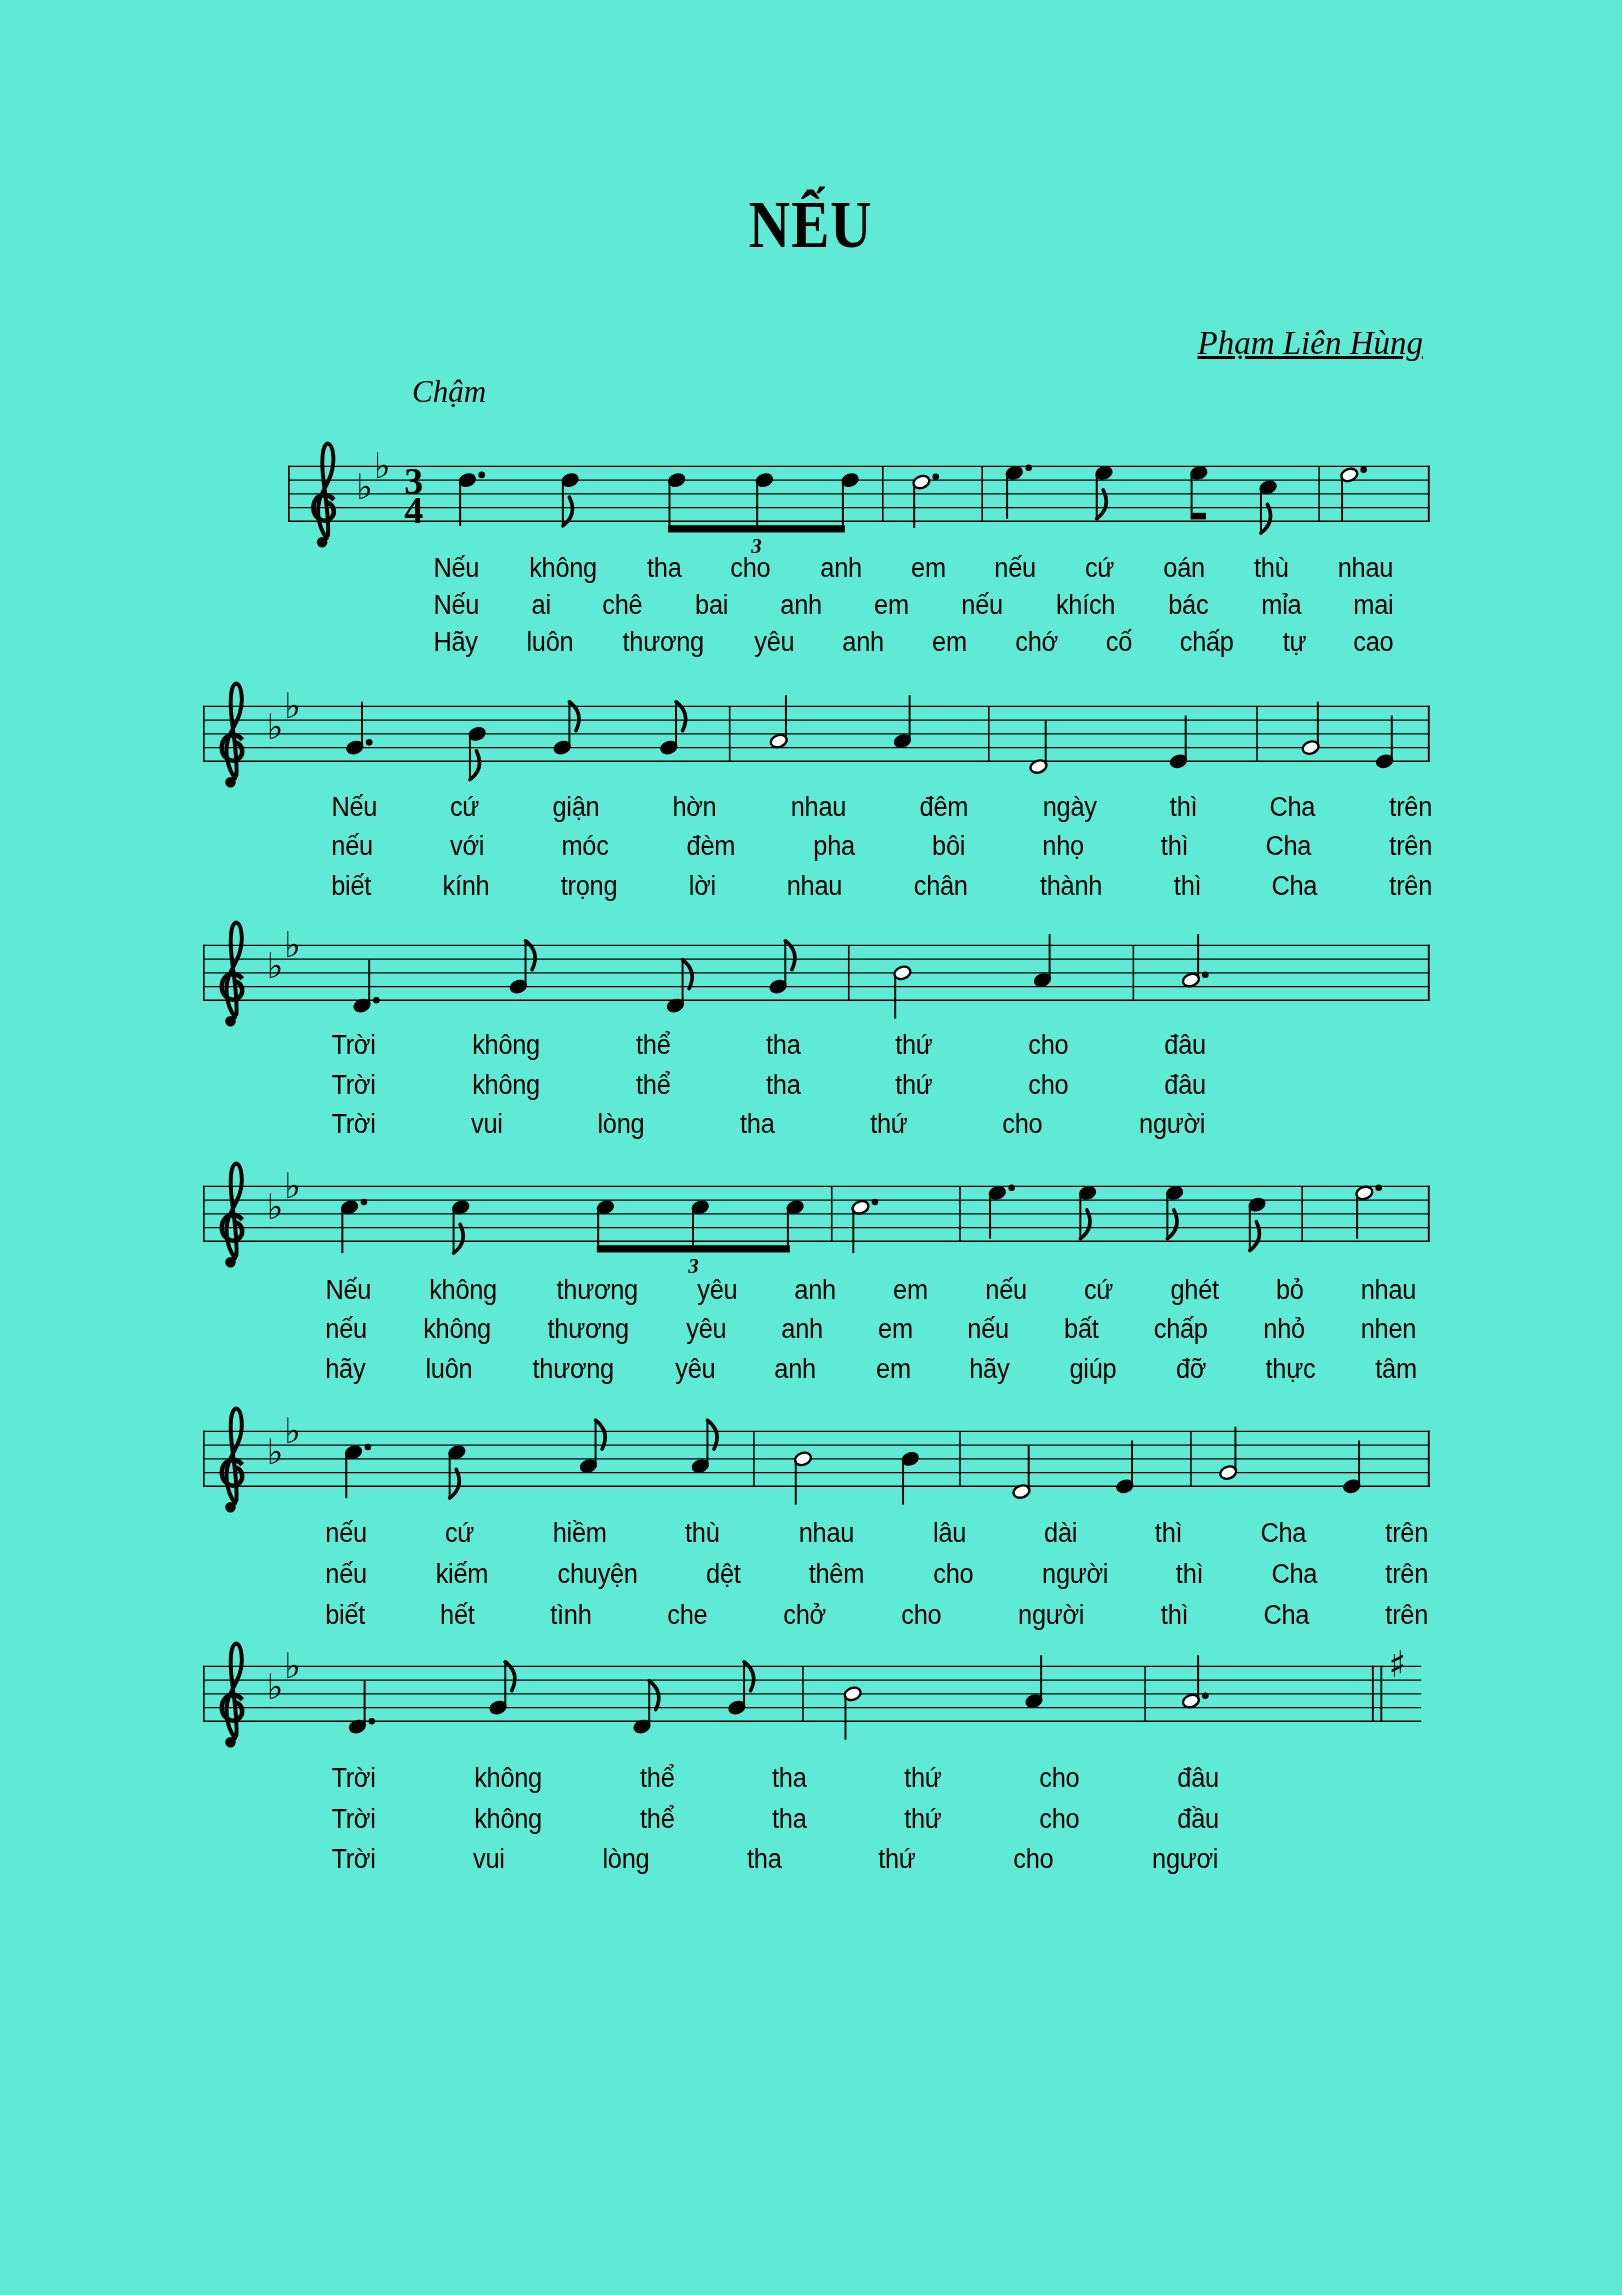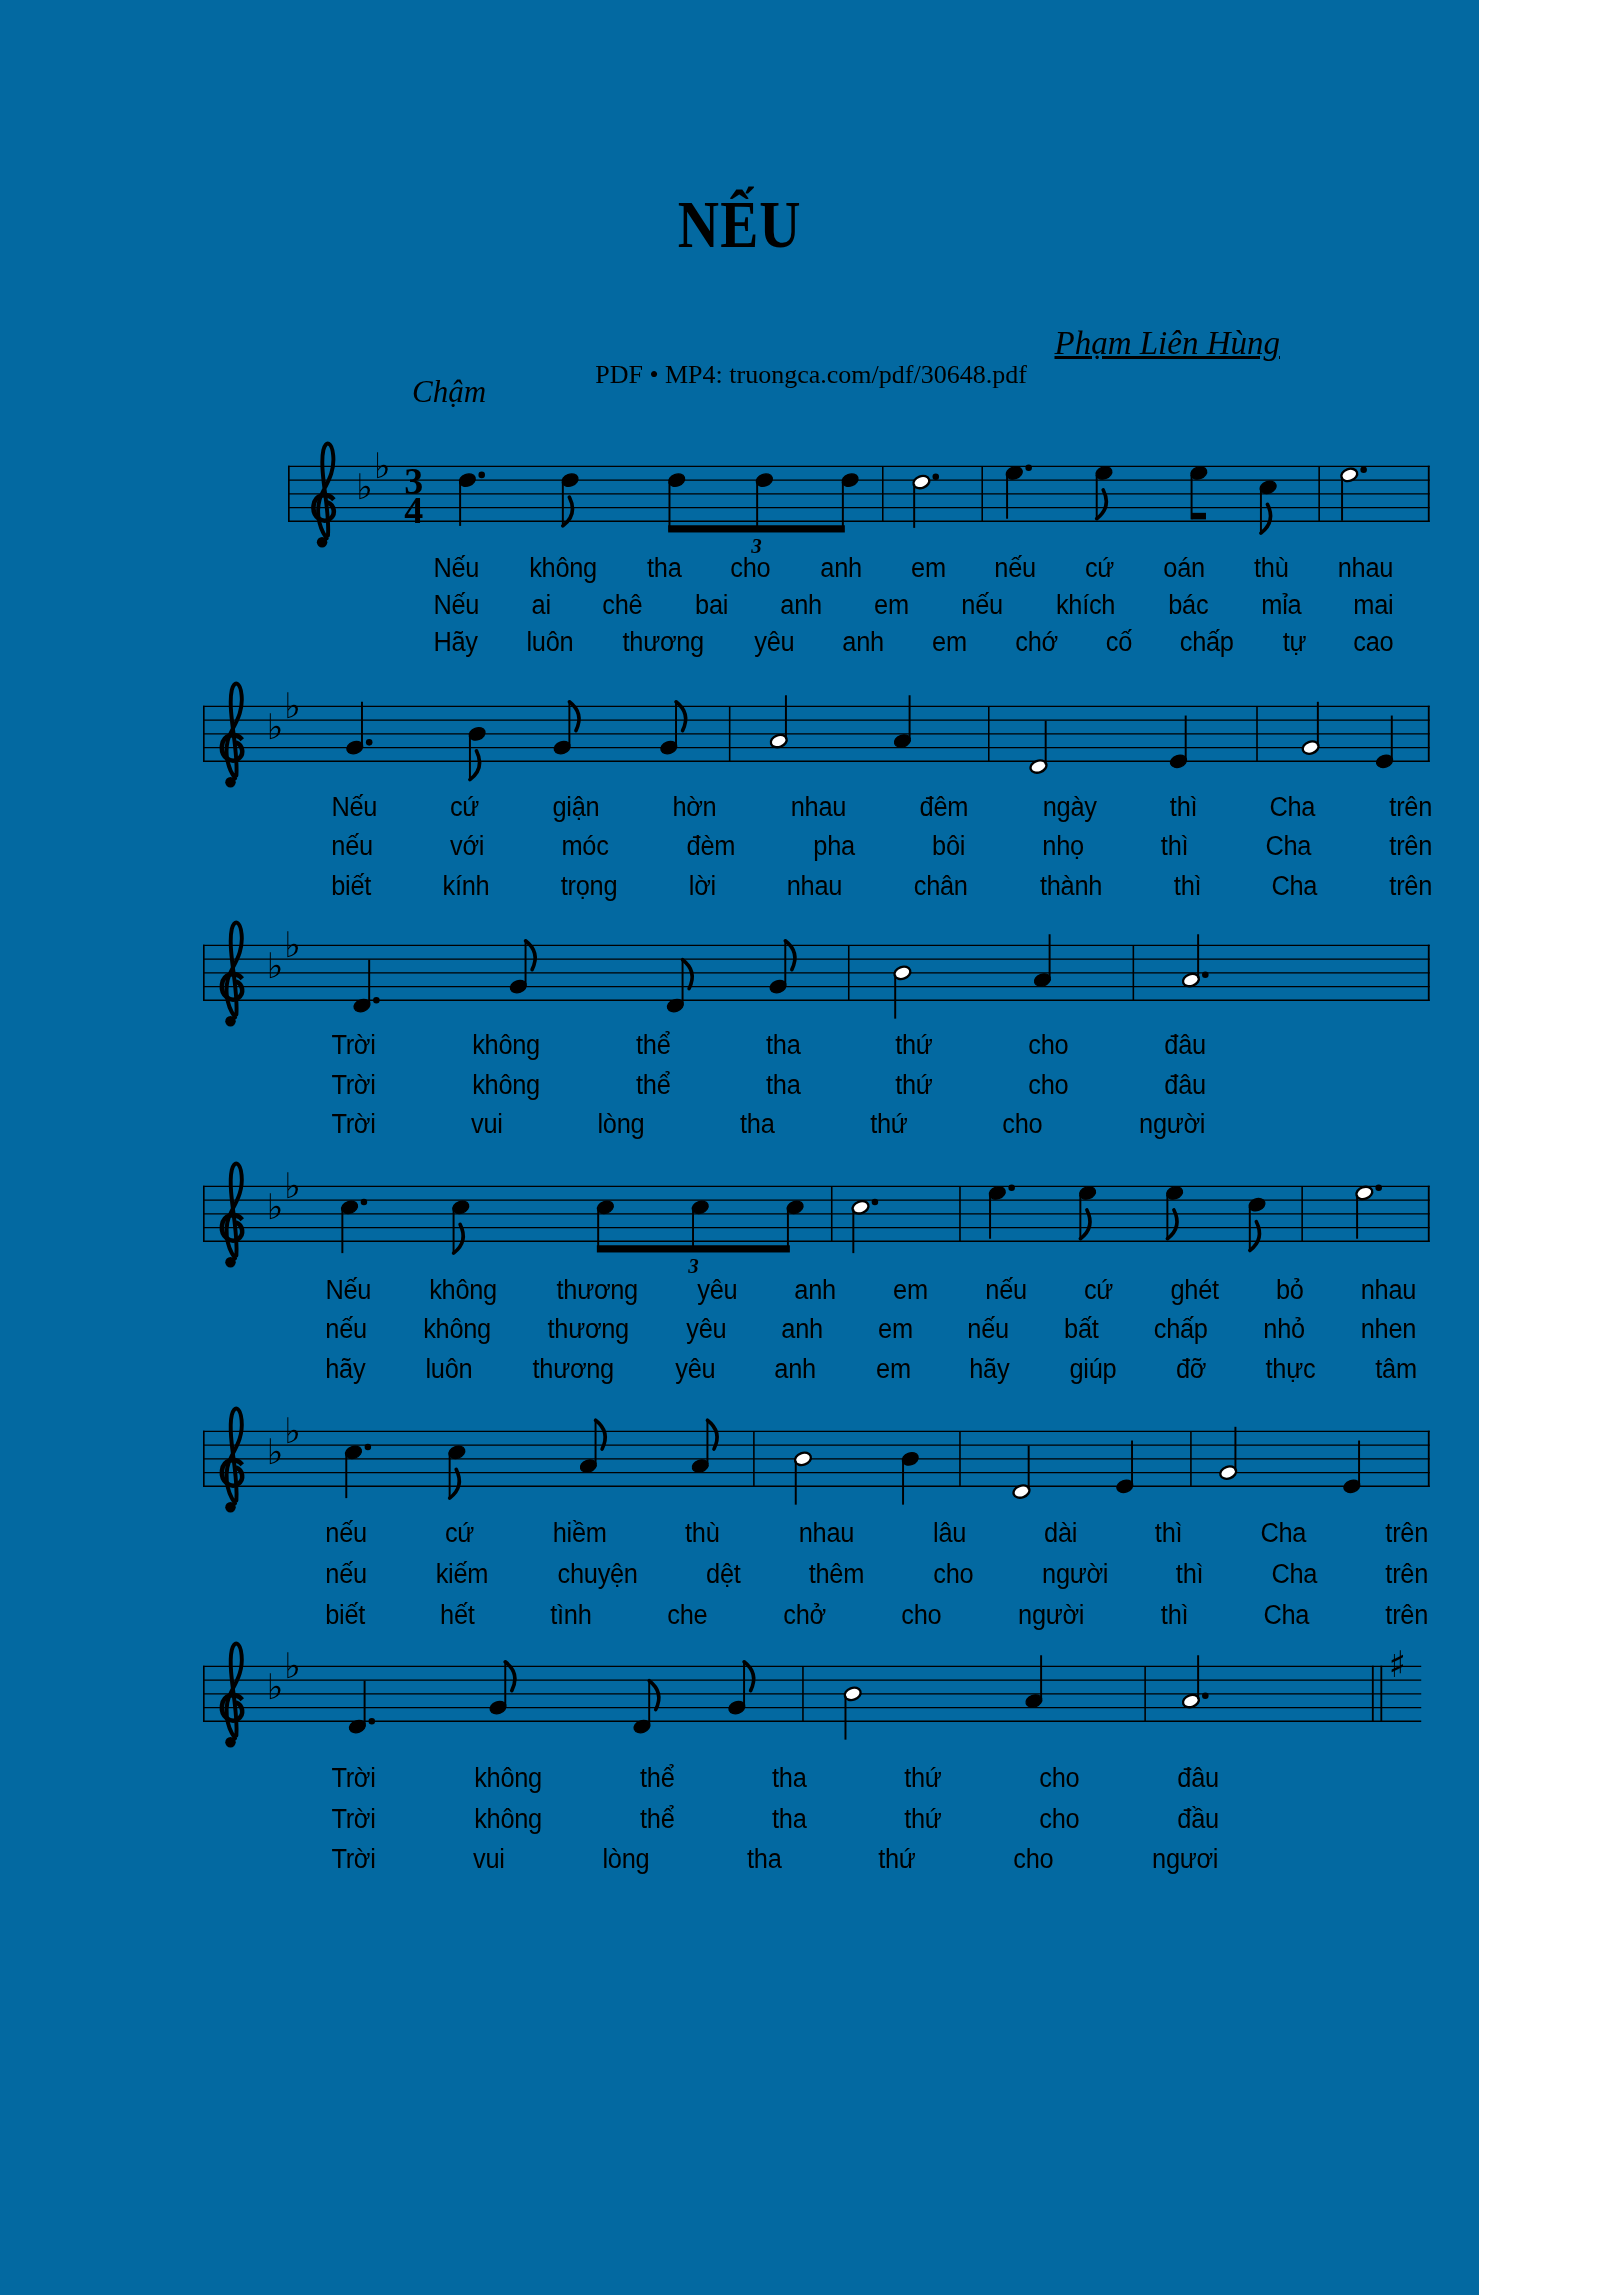--- a/index.html
+++ b/index.html
@@ -1,38 +1,37 @@
 <!DOCTYPE html>
 <html style="font-size:10.5px"><head>
 <meta charset="utf-8">
 <title>NẾU</title>
 <style>
   html,body{margin:0;padding:0;background:#ffffff;}
-  .page{position:relative;width:1479px;height:2295px;background:#0369a1;color:#000;
+  .page{position:relative;width:1622px;height:2295px;background:#5eead4;color:#000;
         font-family:"Liberation Serif",serif;overflow:hidden;}
   .title{position:absolute;top:185px;left:0;width:100%;margin:0;text-align:center;
          font-size:68px;font-weight:bold;letter-spacing:1.3px;}
   .title .tin{display:inline-block;transform:scaleX(.84);}
   .composer{position:absolute;top:325px;right:199px;font-style:italic;font-size:33px;text-decoration:underline;}
   .media{position:absolute;top:360px;left:0;width:1622px;text-align:center;font-size:26px;}
   .tempo{position:absolute;top:374px;left:412px;font-style:italic;font-size:31px;}
   .system{position:absolute;left:203px;width:1230px;height:154px;}
   .system svg{display:block;}
   .lyr{position:absolute;display:flex;justify-content:space-between;
        font-family:"Liberation Sans",sans-serif;font-size:27px;line-height:1.05;
        white-space:nowrap;letter-spacing:-0.3px;}
   .lyr span{display:inline-block;transform:scaleX(.94);transform-origin:center;}
 </style>
 </head>
 <body>
 
 <div class="page">
   <h1 class="title"><span class="tin">NẾU</span></h1>
   <div class="composer">Phạm Liên Hùng</div>
-  <div class="media">PDF • MP4: truongca.com/pdf/30648.pdf</div>
   <div class="tempo">Chậm</div>
   <div id="score" style="position: absolute; inset: 0px;">
       <div class="system" style="top: 427px;">
         <svg width="1230" height="154" viewBox="0 0 1880 235">
           <line x1="130" y1="60" x2="1875" y2="60" stroke="#000" stroke-width="2.2"></line>
           <line x1="130" y1="81" x2="1875" y2="81" stroke="#000" stroke-width="2.2"></line>
           <line x1="130" y1="102" x2="1875" y2="102" stroke="#000" stroke-width="2.2"></line>
           <line x1="130" y1="123" x2="1875" y2="123" stroke="#000" stroke-width="2.2"></line>
           <line x1="130" y1="144" x2="1875" y2="144" stroke="#000" stroke-width="2.2"></line>
           <line x1="131.2" y1="59" x2="131.2" y2="145" stroke="#000" stroke-width="2.6"></line>

